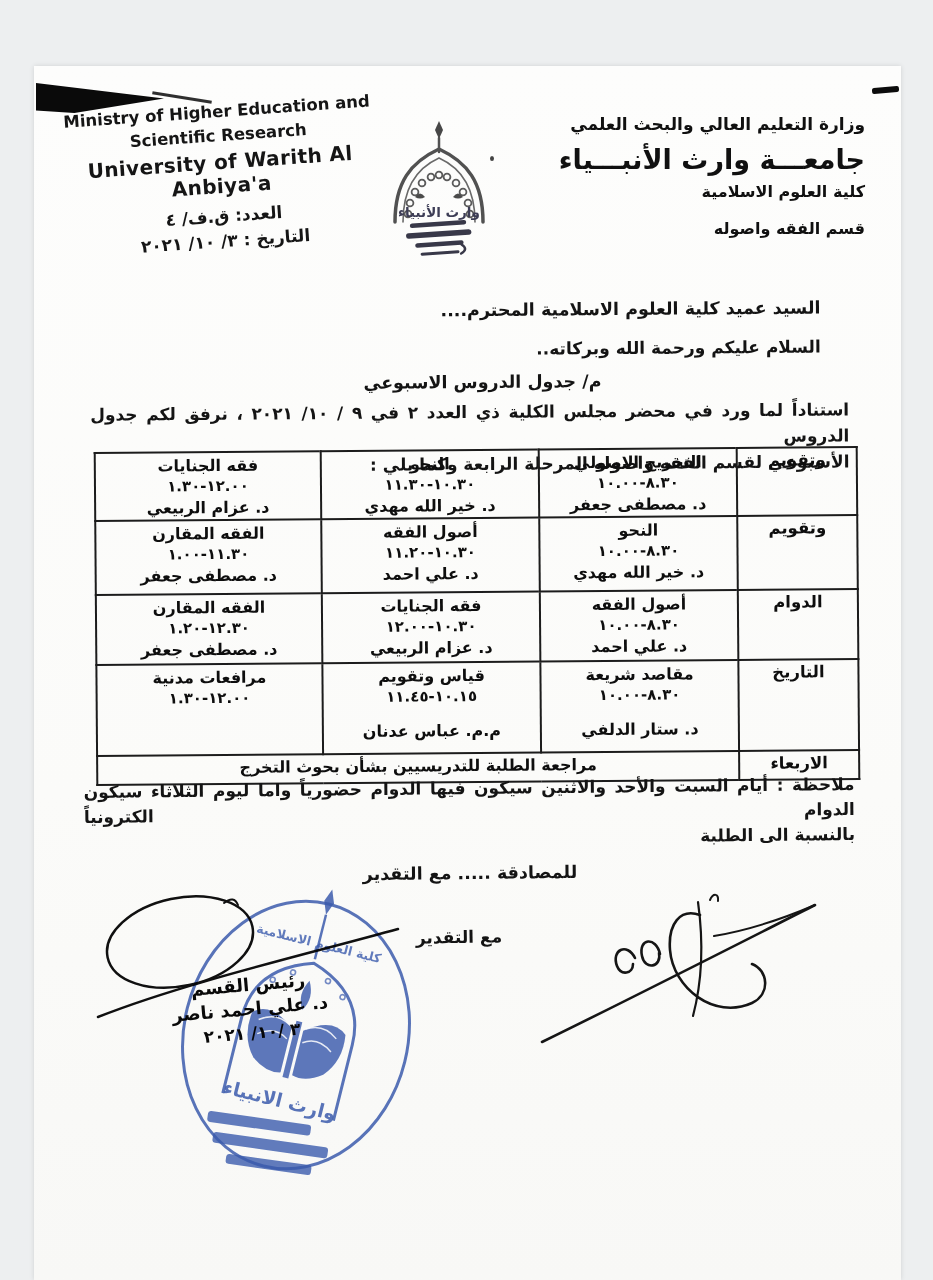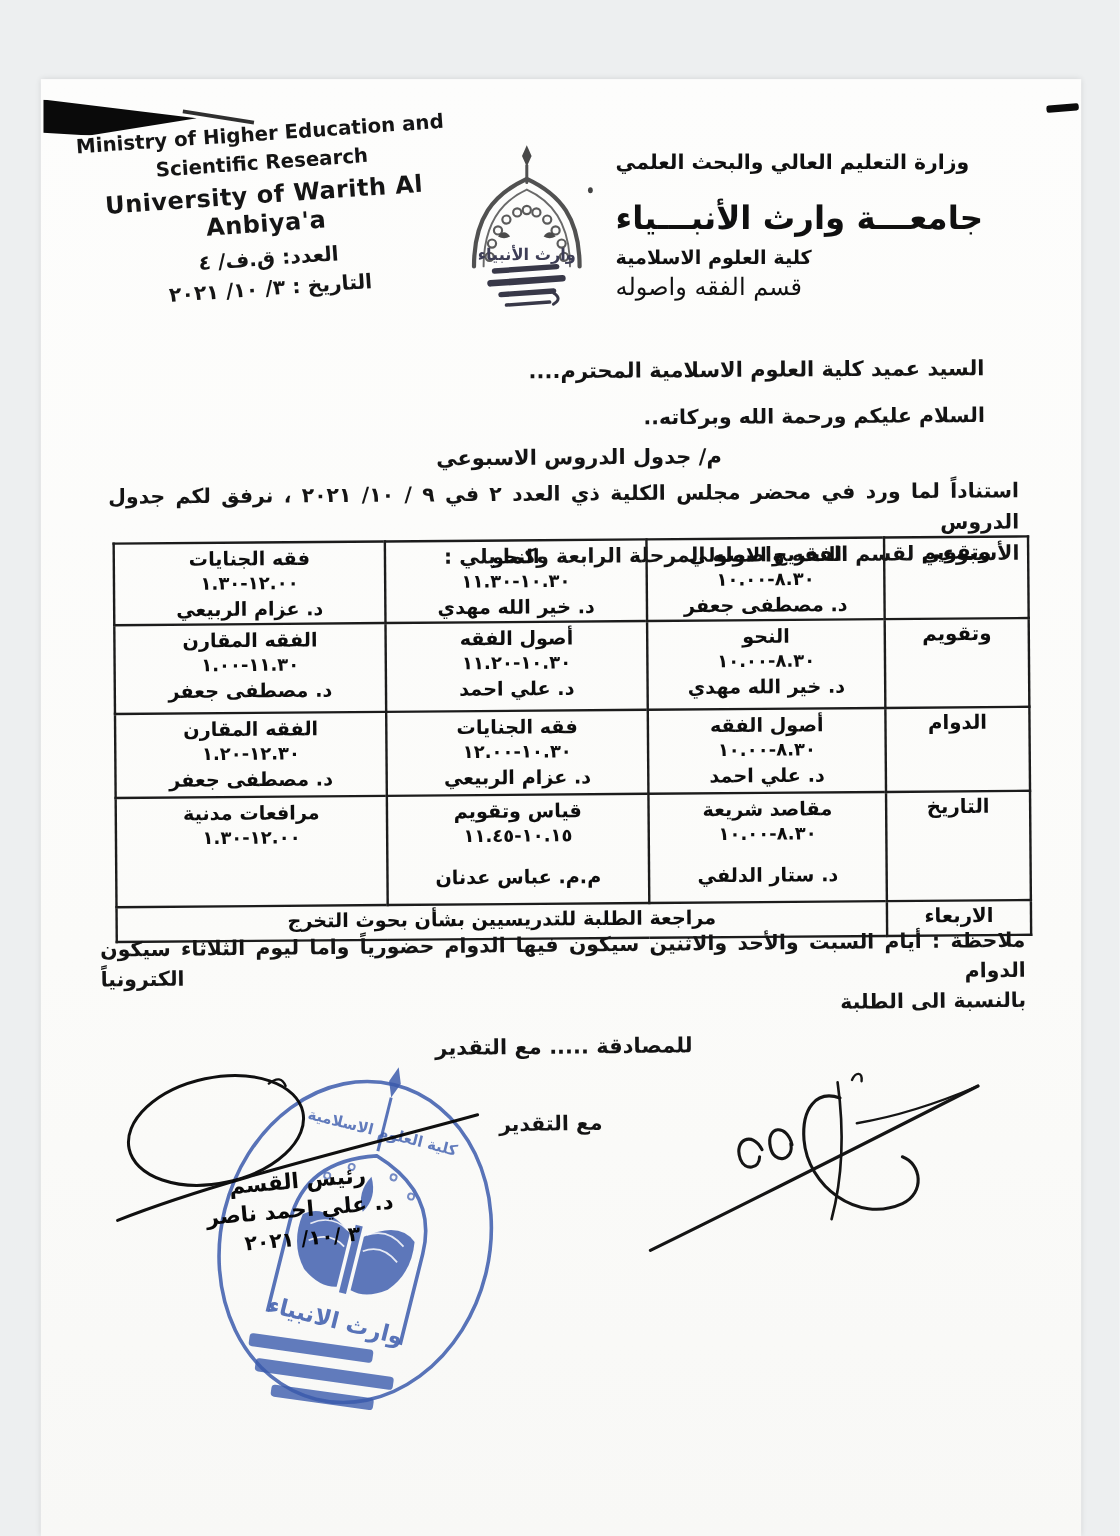--- a/index.html
+++ b/index.html
@@ -24,25 +24,25 @@
     position:absolute;left:118px;top:30px;width:60px;height:3px;background:#0a0a0a;
     transform:rotate(9deg);opacity:.85;
   }
   .dash-tr{
     position:absolute;left:838px;top:21px;width:27px;height:6px;background:#0c0c0c;
     border-radius:2px;transform:rotate(-5deg);
   }
   .dot-art{position:absolute;left:456px;top:90px;width:4px;height:5px;background:#222;border-radius:50%;opacity:.85;}
 
   
-  .hdr-ar{position:absolute;top:60px;right:36px;width:352px;text-align:left;direction:rtl;color:#101010;}
+  .hdr-ar{position:absolute;top:48px;right:36px;width:352px;text-align:right;direction:rtl;color:#101010;}
   .hdr-ar .l1{font-size:17px;font-weight:700;}
-  .hdr-ar .l2{font-size:27px;font-weight:700;margin-top:21px;}
+  .hdr-ar .l2{font-size:27px;font-weight:700;margin-top:10px;}
   .hdr-ar .l3{font-size:16px;font-weight:700;margin-top:7px;}
-  .hdr-ar .l4{font-size:20px;font-weight:400;margin-top:3px;}
+  .hdr-ar .l4{font-size:16px;font-weight:700;margin-top:18px;}
 
   
   .hdr-en{position:absolute;left:2px;top:34px;width:370px;text-align:center;transform:rotate(-4deg);color:#151515;}
   .hdr-en .en1{font-size:16.5px;font-weight:600;line-height:24px;}
   .hdr-en .uni{font-size:20px;font-weight:600;margin-top:2px;letter-spacing:.4px;}
   .hdr-en .ref{font-size:17px;font-weight:700;direction:rtl;margin-top:8px;}
   .hdr-en .dt{font-size:17px;font-weight:700;direction:rtl;margin-top:5px;}
 
   .logo{position:absolute;left:349px;top:52px;width:112px;height:152px;opacity:.88;}
 

